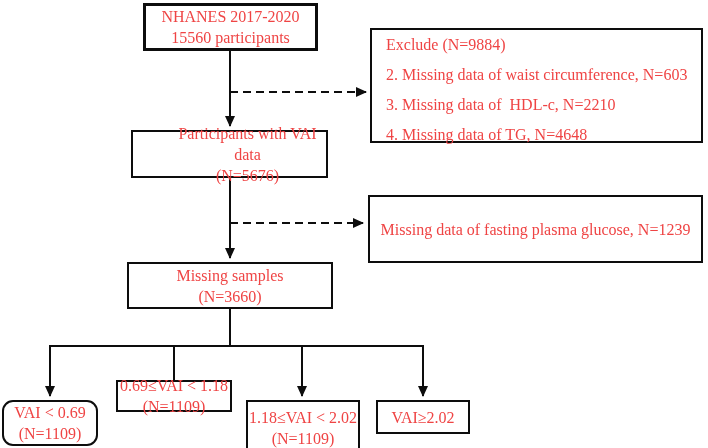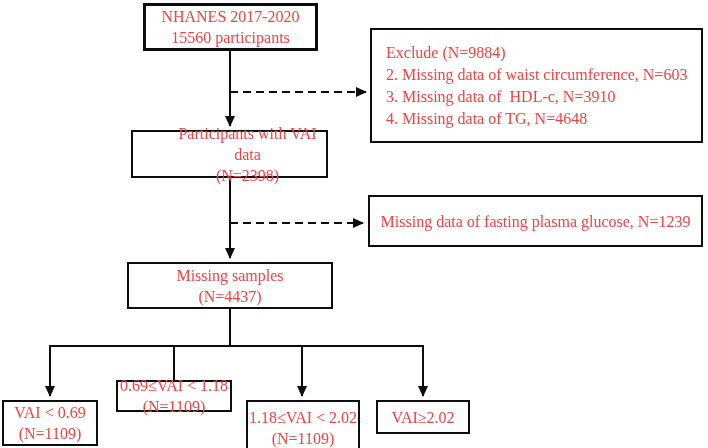--- a/index.html
+++ b/index.html
@@ -41,20 +41,21 @@
   }
   .node.list {
     align-items: flex-start;
     text-align: left;
     padding-left: 14px;
     padding-right: 4px;
     line-height: 22px;
   }
   .node.list .line {
     white-space: pre;
+    margin-top: 8px;
   }
   .line {
     display: block;
   }
 </style>
 </head>
 <body>
 
 <div class="canvas">
 
@@ -77,39 +78,39 @@
   </svg>
 
   <div class="node thick" style="left:143px; top:3px; width:175px; height:48px;">
     <span class="line">NHANES 2017-2020</span>
     <span class="line">15560 participants</span>
   </div>
 
   <div class="node list" style="left:370px; top:28px; width:333px; height:115px;">
     <span class="line">Exclude (N=9884)</span>
     <span class="line">2. Missing data of waist circumference, N=603</span>
-    <span class="line">3. Missing data of  HDL-c, N=3910</span>
+    <span class="line">3. Missing data of  HDL-c, N=2210</span>
     <span class="line">4. Missing data of TG, N=4648</span>
   </div>
 
   <div class="node" style="left:131px; top:130px; width:197px; height:48px;padding-left:36px;">
     <span class="line">Participants with VAI data</span>
-    <span class="line">(N=2398)</span>
+    <span class="line">(N=5676)</span>
   </div>
 
-  <div class="node" style="left:368px; top:195px; width:335px; height:52px;">
+  <div class="node" style="left:368px; top:195px; width:335px; height:68px;">
     <span class="line">Missing data of fasting plasma glucose, N=1239</span>
   </div>
 
   <div class="node" style="left:127px; top:262px; width:206px; height:47px;">
     <span class="line">Missing samples</span>
-    <span class="line">(N=4437)</span>
+    <span class="line">(N=3660)</span>
   </div>
 
-  <div class="node" style="left:2px; top:400px; width:96px; height:46px;">
+  <div class="node" style="left:2px; top:400px; width:96px; height:46px;border-radius:11px;">
     <span class="line">VAI &lt; 0.69</span>
     <span class="line">(N=1109)</span>
   </div>
 
   <div class="node" style="left:116px; top:380px; width:116px; height:32px;">
     <span class="line">0.69≤VAI &lt; 1.18</span>
     <span class="line">(N=1109)</span>
   </div>
 
   <div class="node" style="left:246px; top:400px; width:114px; height:56px;">

